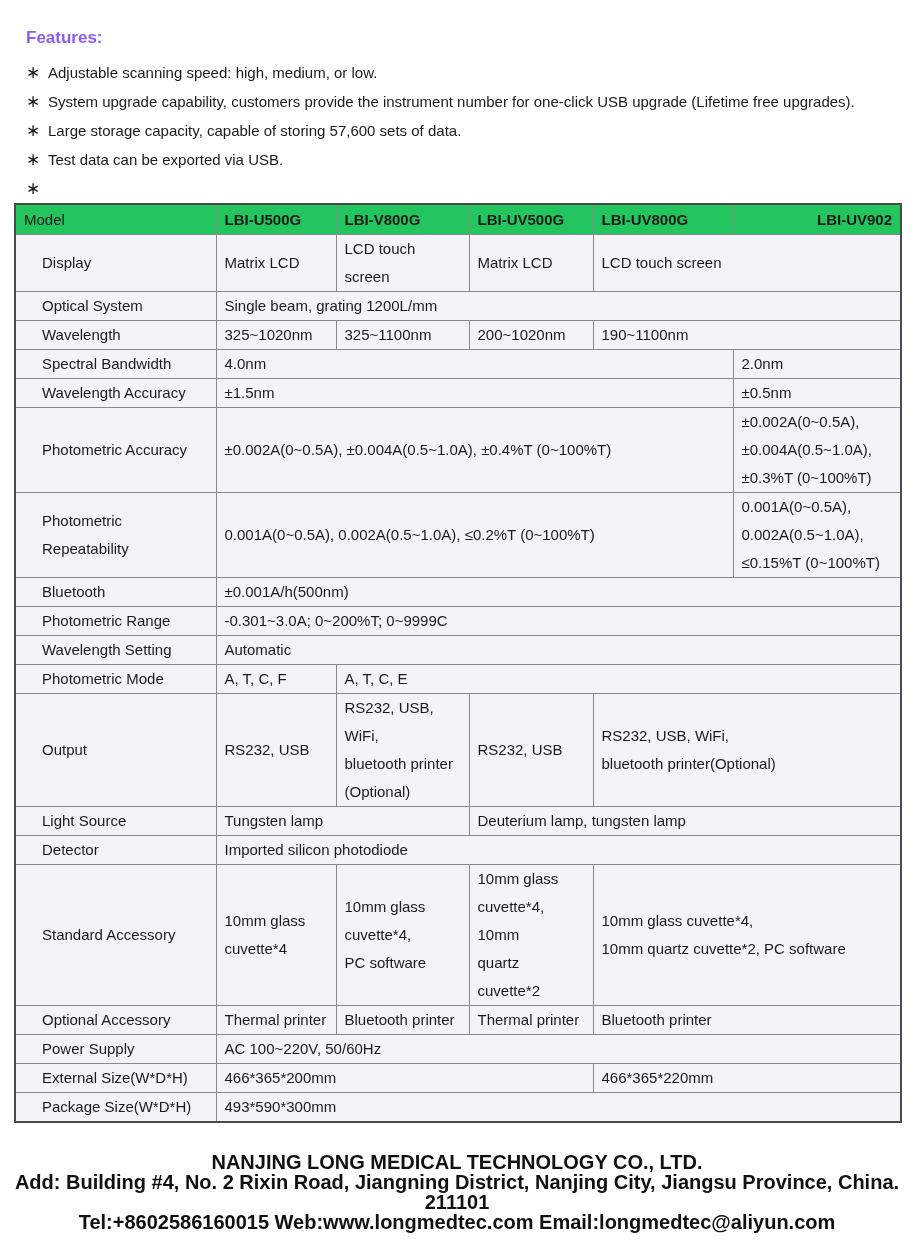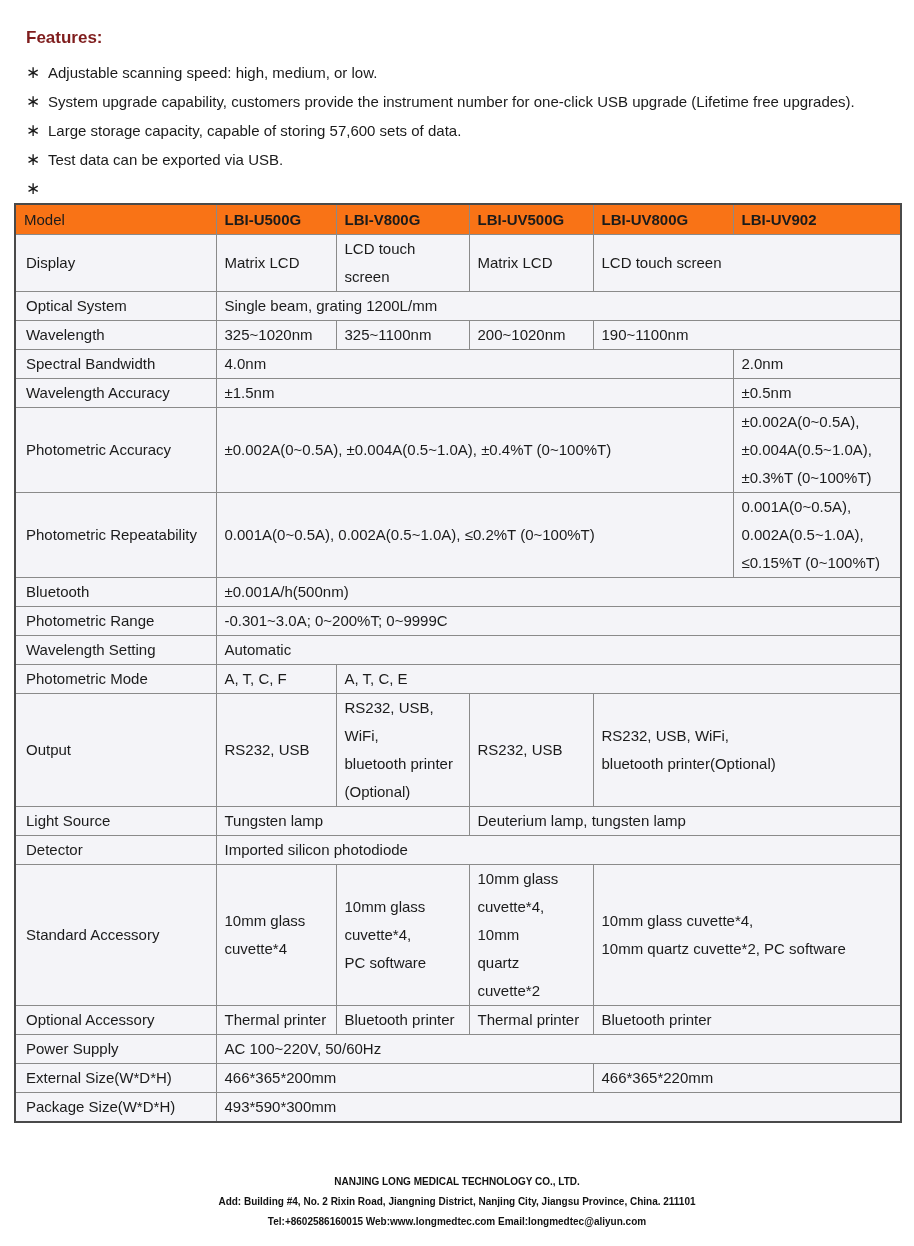--- a/index.html
+++ b/index.html
@@ -7,21 +7,21 @@
     width:914px;height:1246px;
     background:#ffffff;
     font-family:"Liberation Sans", sans-serif;
     color:#1b1b1b;
     position:relative;
     overflow:hidden;
   }
   .page{padding:20px 14px 0 14px;}
 
   .section-heading{
-    font-size:17px;font-weight:bold;color:#7f1d1d;
+    font-size:17px;font-weight:bold;color:#8b5cf6;
     margin:0 0 0 12px;padding:0;
   }
   #features-heading{margin-top:8px;margin-bottom:10px;}
   #tech-heading{margin-top:16px;margin-bottom:16px;}
 
   ul.features{
     list-style:none;margin:0 0 0 12px;padding:0;
   }
   ul.features li{
     display:flex;align-items:baseline;
@@ -41,39 +41,39 @@
     border:1px solid #8a8a8a;
     font-size:15px;
     line-height:28px;
     padding:0 8px;
     vertical-align:middle;
     text-align:left;
     white-space:pre-line;
     overflow:hidden;
   }
   table.tech th{
-    background:#f97316;
+    background:#22c55e;
     font-weight:bold;
     height:29px;
   }
   table.tech th.model-th{font-weight:normal;}
-  table.tech th:last-child{text-align:left;}
+  table.tech th:last-child{text-align:right;}
   table.tech td{
     background:#f4f4f8;
     height:28px;
   }
-  table.tech td.row-label{padding-left:10px;}
+  table.tech td.row-label{padding-left:26px;}
 
   .footer{
     position:absolute;
     left:0;right:0;
     bottom:14px;
     text-align:center;
     font-weight:bold;
-    font-size:10px;
+    font-size:20px;
     line-height:20px;
     color:#111;
   }
 </style>
 </head>
 <body>
 
 <div class="page">
 
   <h2 class="section-heading" id="features-heading">Features:</h2>

